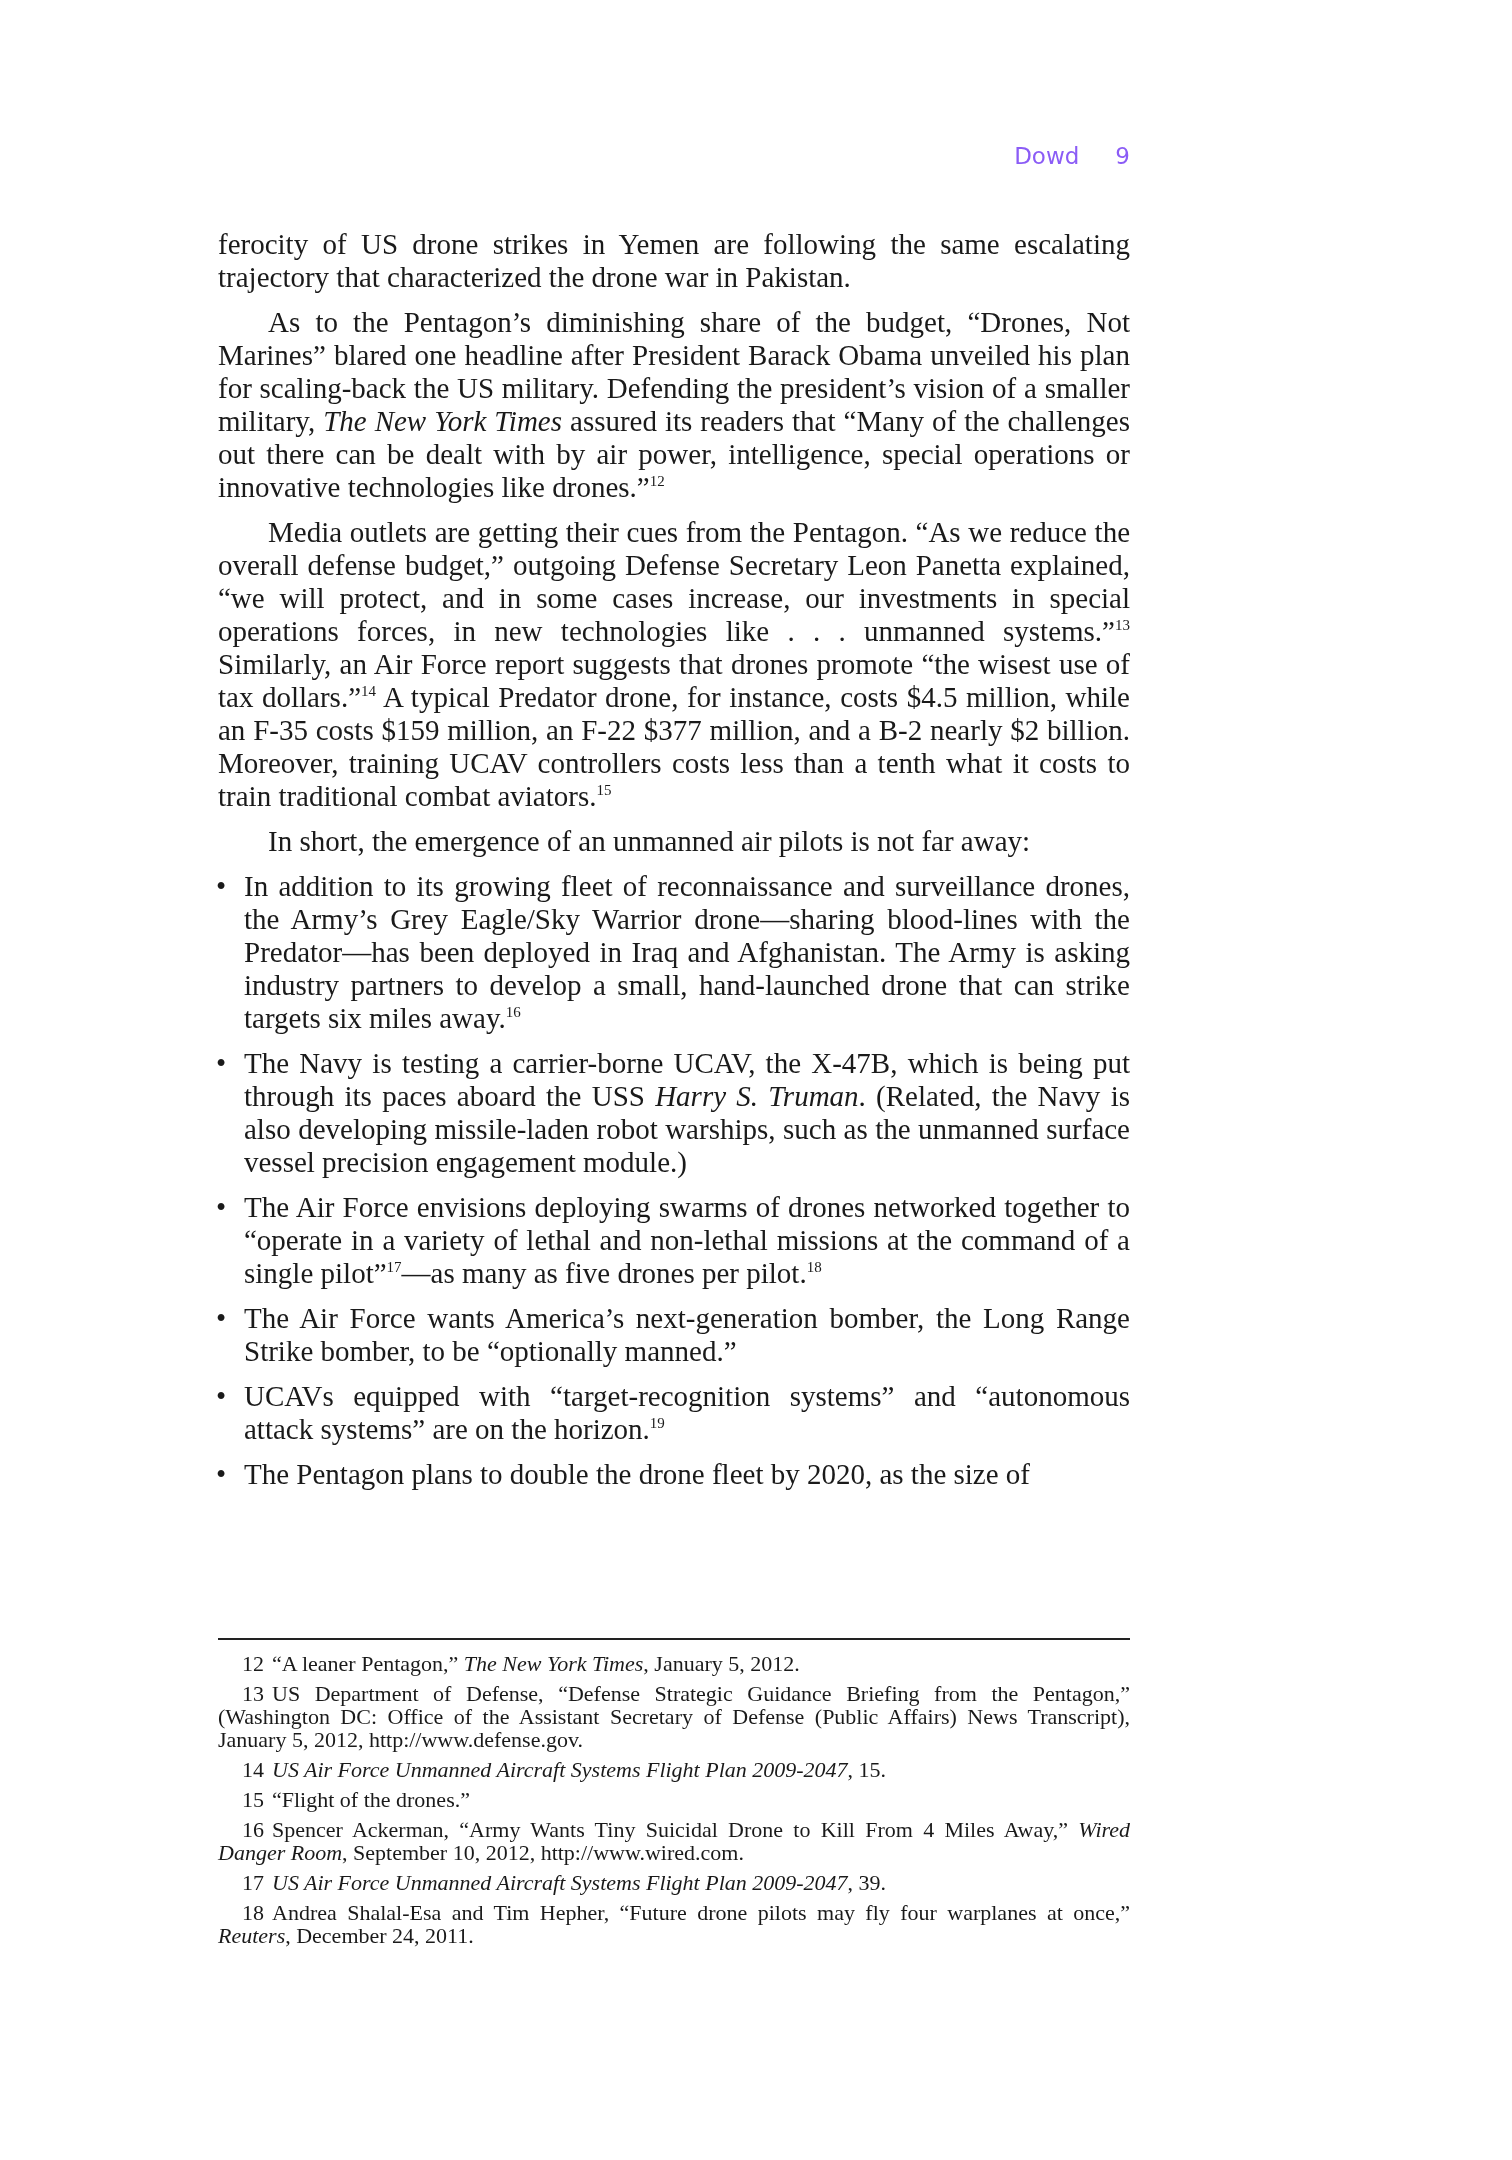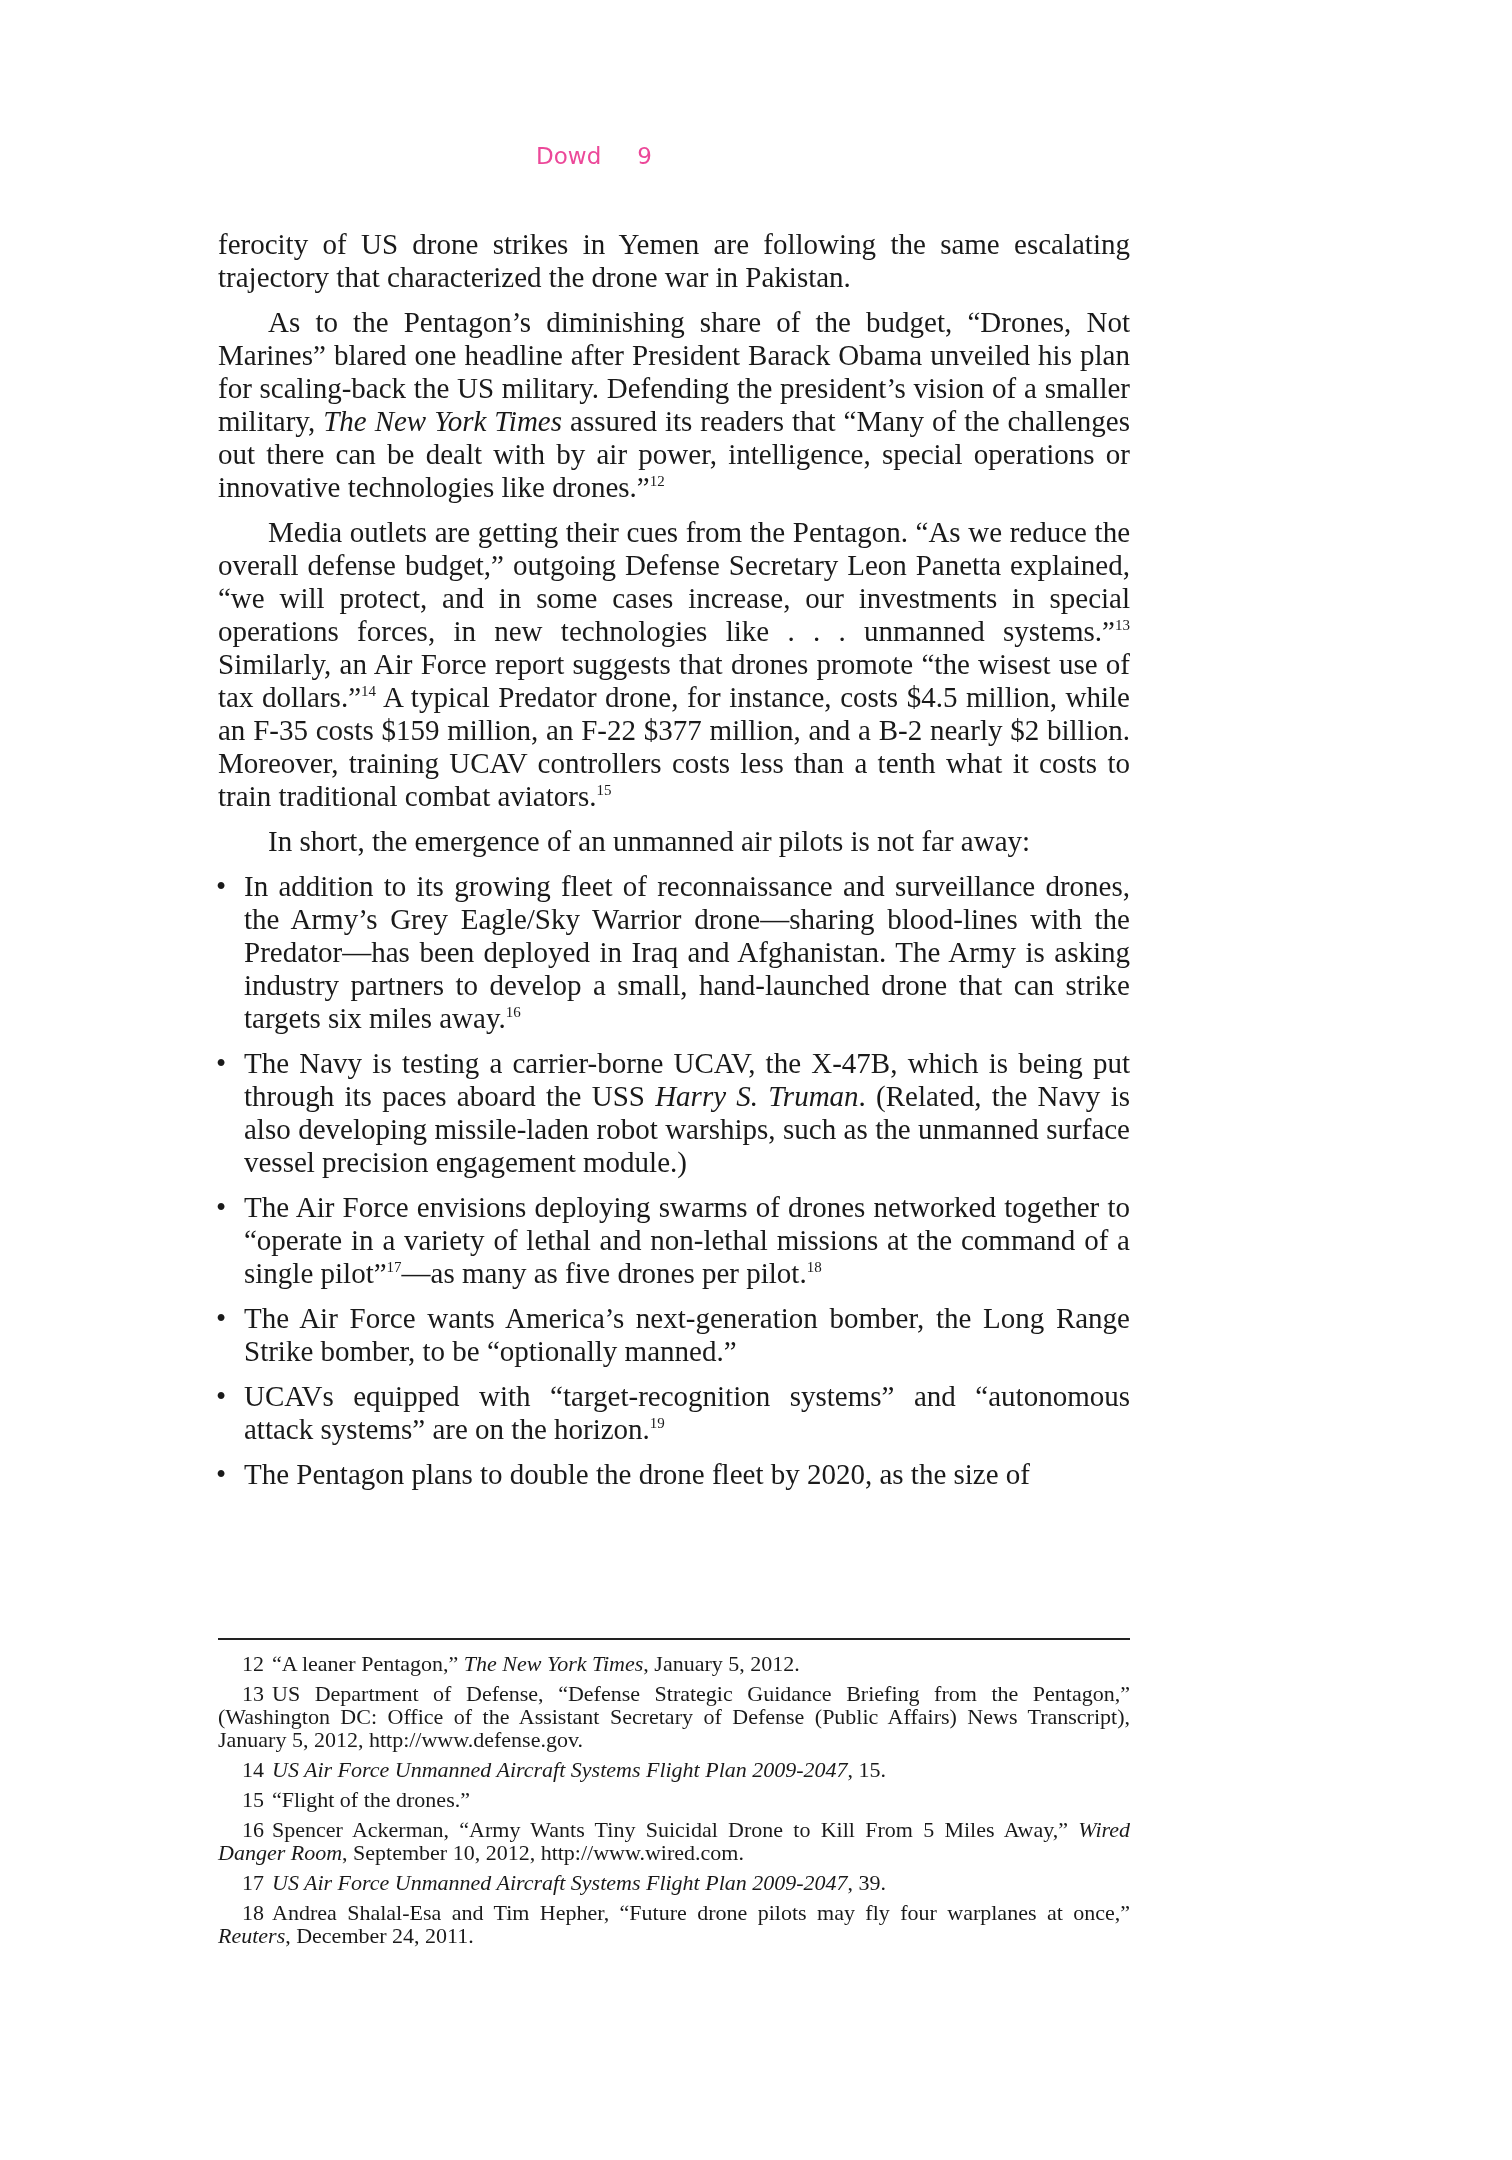--- a/index.html
+++ b/index.html
@@ -1,17 +1,17 @@
 <!DOCTYPE html>
 <html><head>
 <meta charset="utf-8">
 <style>
   html,body{margin:0;padding:0;background:#fff;}
   body{width:1512px;height:2160px;position:relative;overflow:hidden;color:#1a1a1a;}
-  .header{position:absolute;top:143px;left:0;width:1130px;text-align:center;font-family:"DejaVu Sans",sans-serif;font-size:23px;color:#ec4899;margin-left:29px;}
+  .header{position:absolute;top:143px;left:0;width:1130px;text-align:right;font-family:"DejaVu Sans",sans-serif;font-size:23px;color:#8b5cf6;}
   .header .author{margin-right:36px;}
   .body{position:absolute;top:228px;left:218px;width:912px;font-family:"Liberation Serif",serif;font-size:29px;line-height:33px;text-align:justify;}
   .body p{margin:0 0 12px 0;text-indent:50px;}
   .body p.noindent{text-indent:0;}
   sup{font-size:15px;line-height:0;vertical-align:super;}
   ul.bullets{list-style:none;margin:0;padding:0;}
   ul.bullets li{position:relative;padding-left:26px;margin:0 0 12px 0;}
   ul.bullets li::before{content:"\2022";position:absolute;left:-2px;top:0;}
   em{font-style:italic;}
   .rule{position:absolute;top:1638px;left:218px;width:912px;height:2px;background:#222;}
@@ -41,16 +41,16 @@
   </ul>
 </div>
 
 <div class="rule"></div>
 
 <div class="notes">
   <p><span class="num">12</span><span>“A leaner Pentagon,” </span><em>The New York Times</em><span>, January 5, 2012.</span></p>
   <p><span class="num">13</span><span>US Department of Defense, “Defense Strategic Guidance Briefing from the Pentagon,” (Washington DC: Office of the Assistant Secretary of Defense (Public Affairs) News Transcript), January 5, 2012, http://www.defense.gov.</span></p>
   <p><span class="num">14</span><em>US Air Force Unmanned Aircraft Systems Flight Plan 2009-2047</em><span>, 15.</span></p>
   <p><span class="num">15</span><span>“Flight of the drones.”</span></p>
-  <p><span class="num">16</span><span>Spencer Ackerman, “Army Wants Tiny Suicidal Drone to Kill From 5 Miles Away,” </span><em>Wired Danger Room</em><span>, September 10, 2012, http://www.wired.com.</span></p>
+  <p><span class="num">16</span><span>Spencer Ackerman, “Army Wants Tiny Suicidal Drone to Kill From 4 Miles Away,” </span><em>Wired Danger Room</em><span>, September 10, 2012, http://www.wired.com.</span></p>
   <p><span class="num">17</span><em>US Air Force Unmanned Aircraft Systems Flight Plan 2009-2047</em><span>, 39.</span></p>
   <p><span class="num">18</span><span>Andrea Shalal-Esa and Tim Hepher, “Future drone pilots may fly four warplanes at once,” </span><em>Reuters</em><span>, December 24, 2011.</span></p>
 </div>
 
 </body></html>

